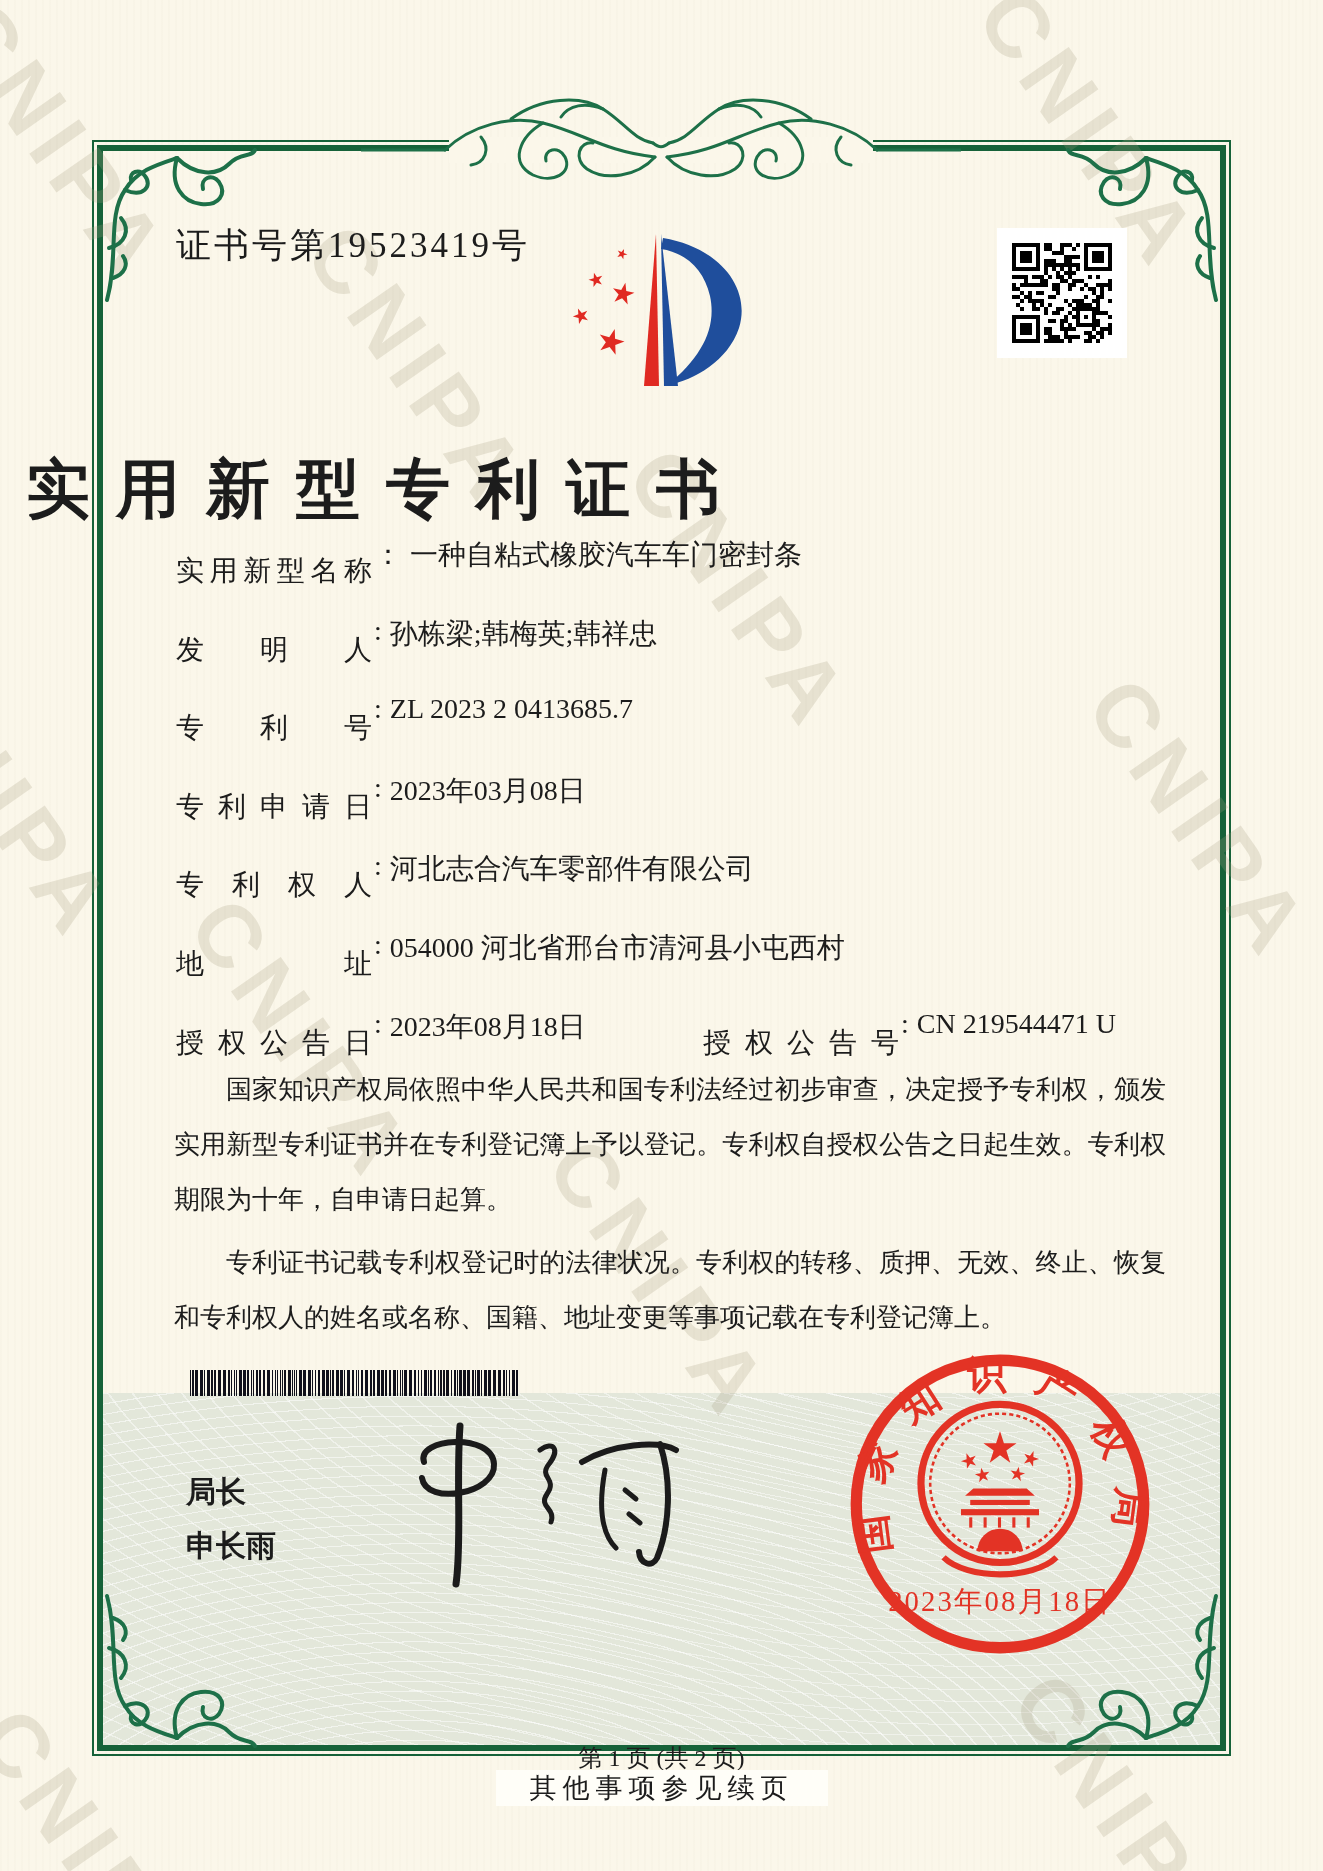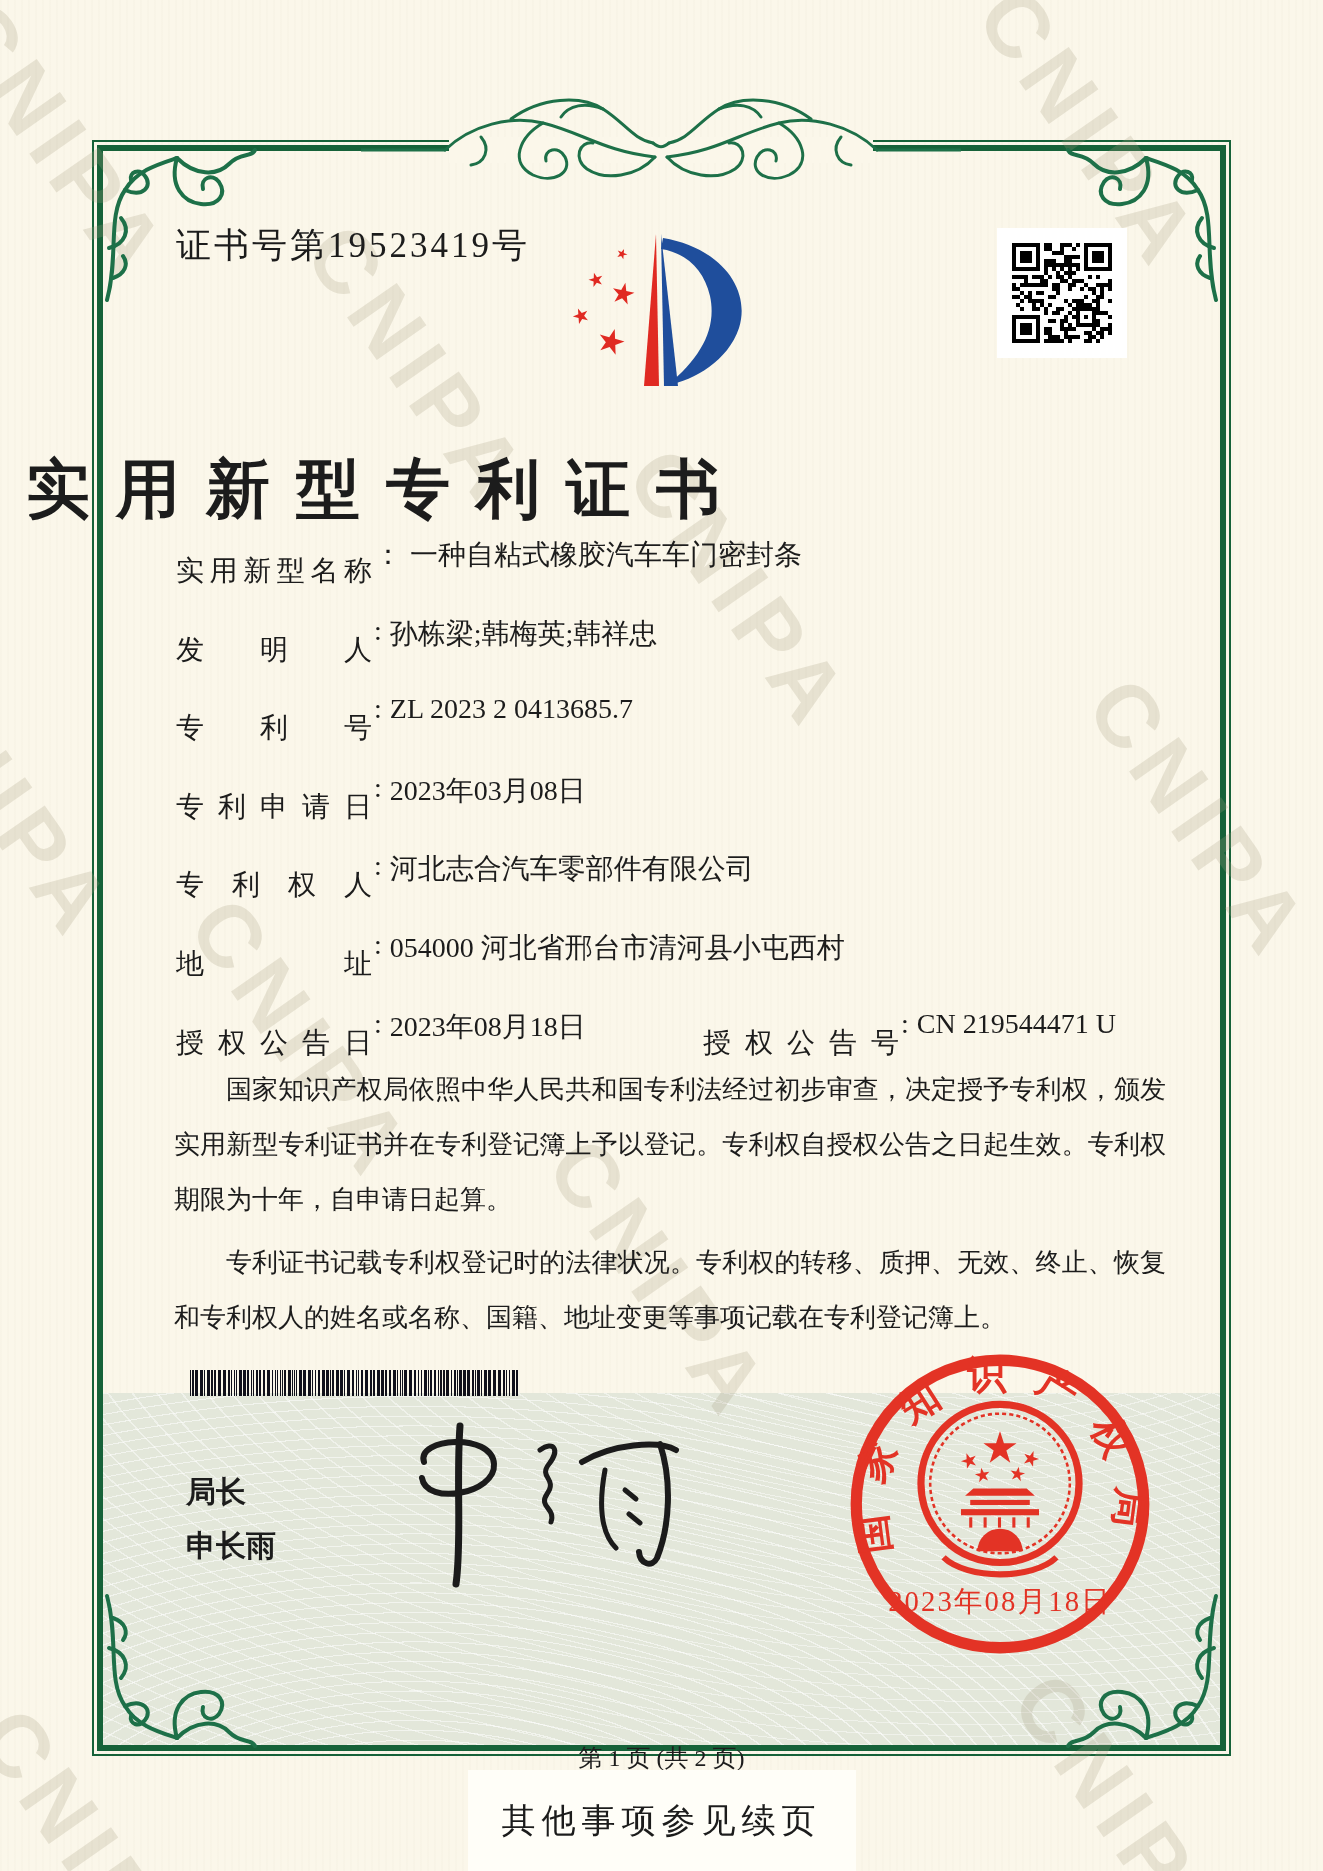--- a/index.html
+++ b/index.html
@@ -59,21 +59,21 @@
   .paras p{margin:0;text-indent:2em;}
   .paras p + p{margin-top:8px;}
   .barcode{position:absolute;left:190px;top:1370px;z-index:3;}
   .sig-title{position:absolute;left:186px;top:1472px;font-family:"Liberation Sans","DejaVu Sans",sans-serif;font-weight:600;font-size:30px;z-index:4;}
   .sig-name{position:absolute;left:186px;top:1526px;font-family:"Liberation Sans","DejaVu Sans",sans-serif;font-weight:600;font-size:30px;z-index:4;}
   .signature{position:absolute;left:372px;top:1420px;z-index:4;}
   .seal{position:absolute;left:846px;top:1350px;z-index:5;opacity:.96;}
   .page-info{position:absolute;left:0;top:1742px;width:100%;text-align:center;font-size:24px;z-index:3;}
   .note{
     position:absolute;left:50%;top:1770px;transform:translateX(-50%);z-index:3;
-    background:#fffef8;padding:28px 34px;font-size:34px;letter-spacing:6px;white-space:nowrap;
+    background:#fffef8;padding:0 34px;font-size:27px;letter-spacing:6px;white-space:nowrap;
   }
 </style>
 </head>
 <body>
 
 <svg width="0" height="0" style="position:absolute" aria-hidden="true">
   <defs>
     <path id="star5" d="M0,-10 L2.245,-3.09 L9.511,-3.09 L3.633,1.18 L5.878,8.09 L0,3.82 L-5.878,8.09 L-3.633,1.18 L-9.511,-3.09 L-2.245,-3.09 Z"></path>
     <g id="cornerFlourish" fill="none" stroke="#1d7048" stroke-width="4" stroke-linecap="round">
       <path d="M8,8 C20,52 8,92 26,118 C38,138 60,144 78,150"></path>

